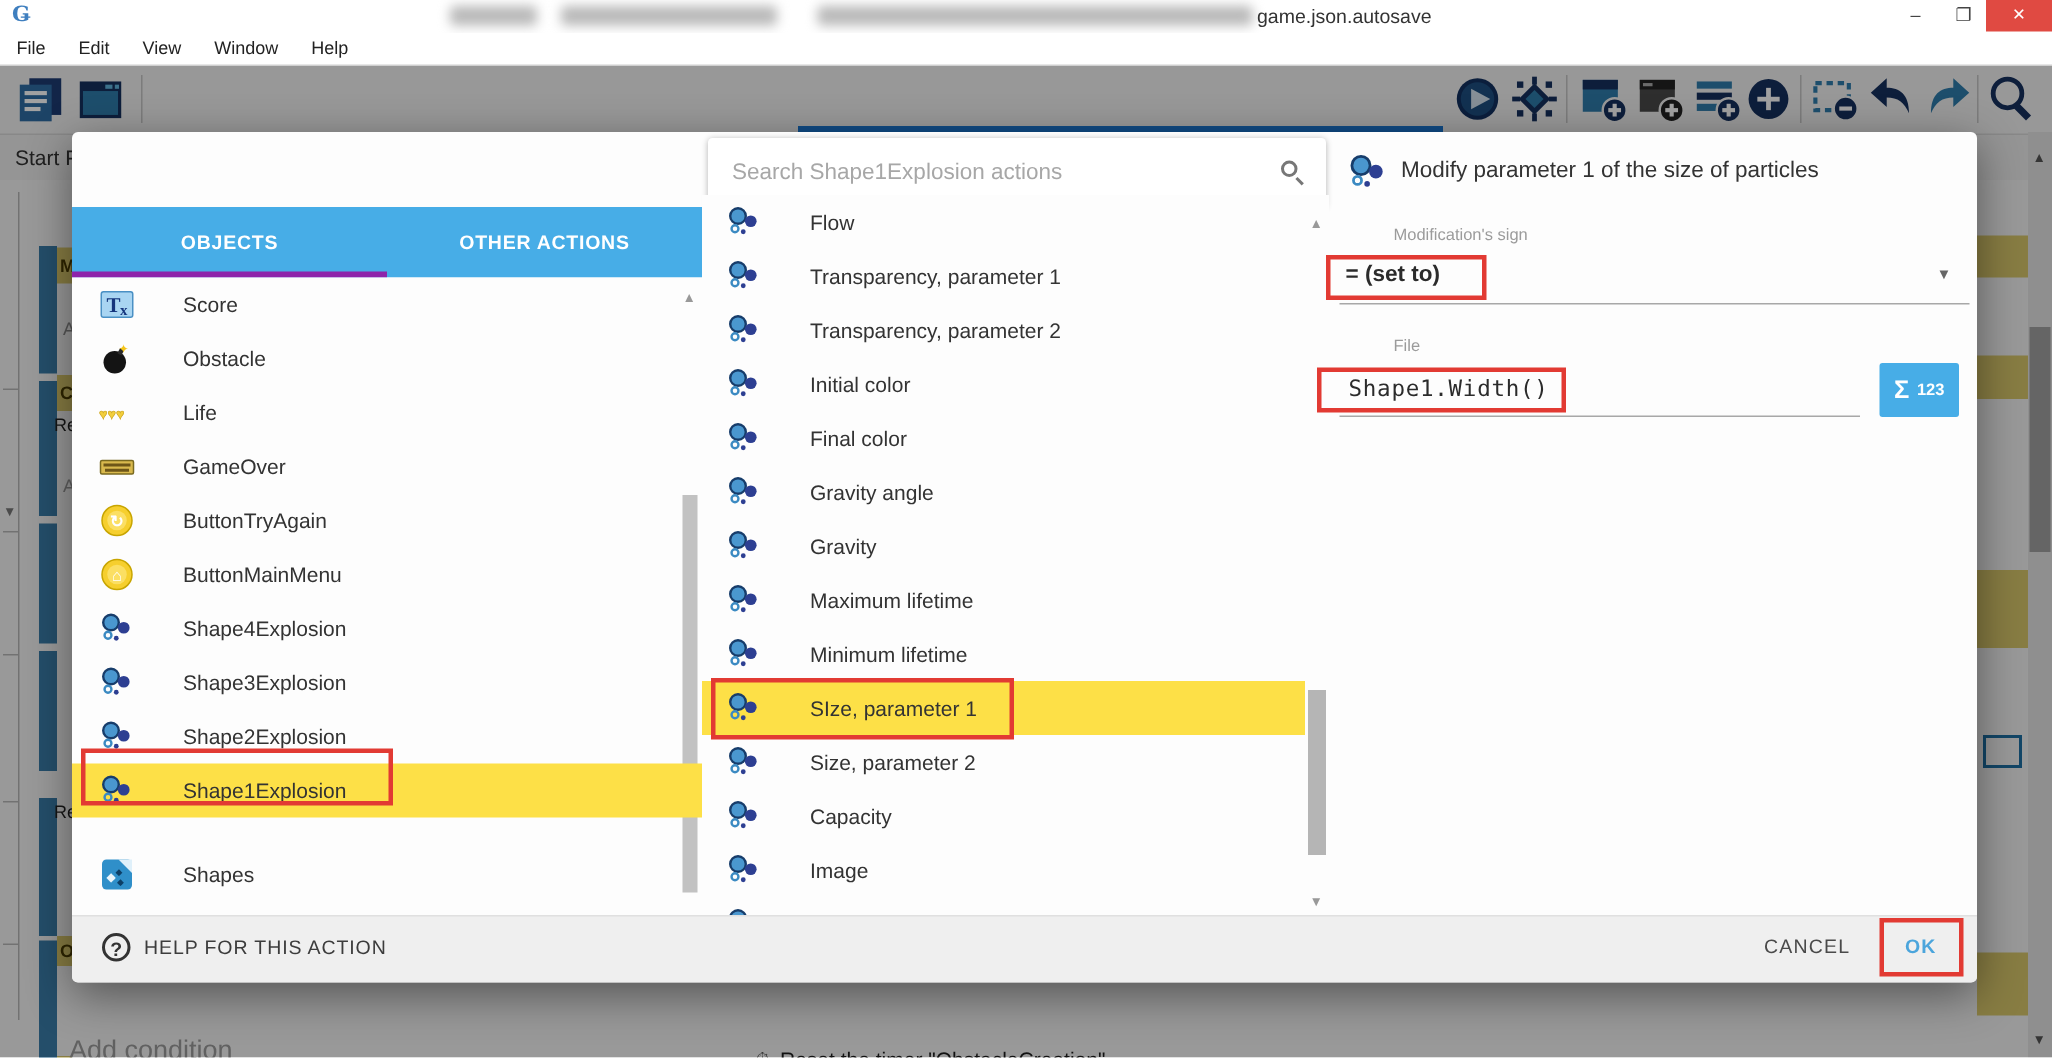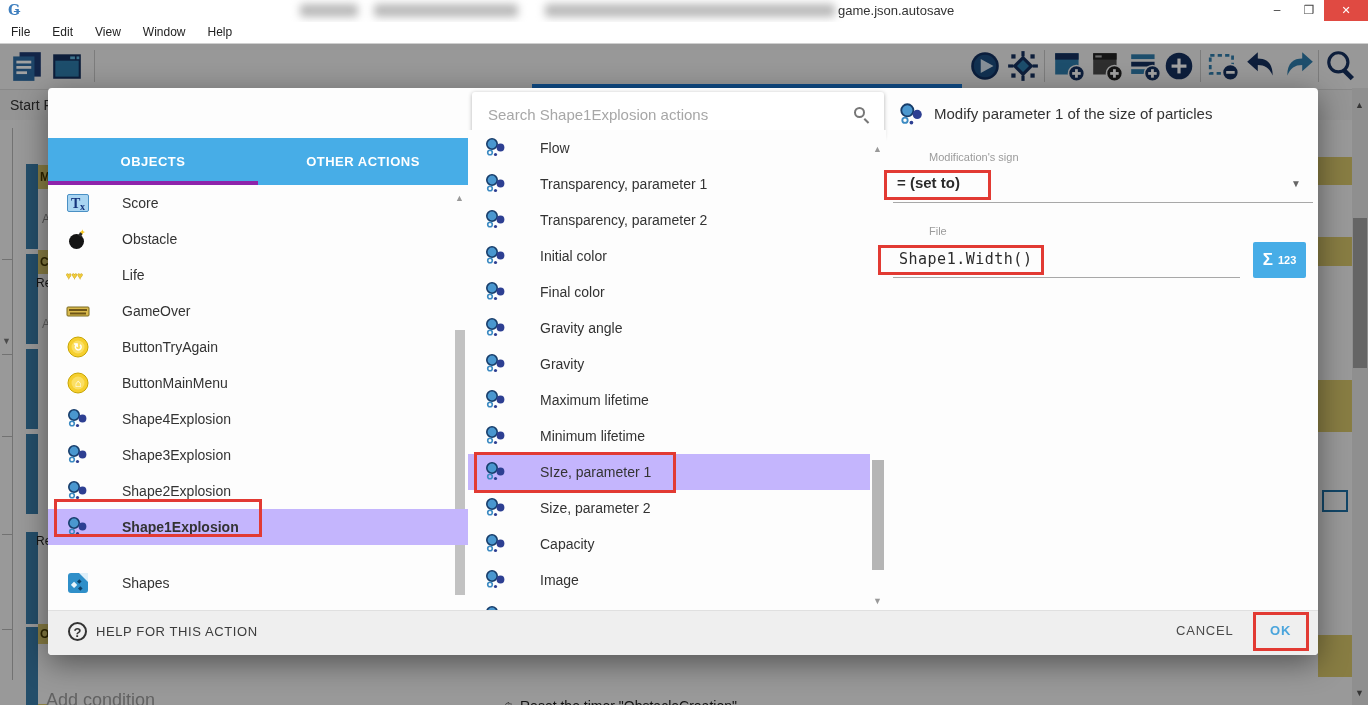--- a/index.html
+++ b/index.html
@@ -59,21 +59,21 @@
   .filter-icon i { position:absolute; left:50%; transform:translateX(-50%); height:2px; background:#888; display:block; }
   .mag { position:absolute; width:11px; height:11px; border:2px solid #777; border-radius:50%; }
   .mag::after { content:""; position:absolute; left:9px; top:9px; width:6px; height:2px; background:#777;
                 transform:rotate(45deg); transform-origin:0 0; }
   #tabbar { position:absolute; left:0; top:50px; width:420px; height:47px; background:#47ade7; }
   .tab { position:absolute; top:0; width:210px; height:47px; line-height:47px; text-align:center;
          color:#fff; font-size:13px; font-weight:bold; letter-spacing:0.5px; }
   #tab-indicator { position:absolute; left:0; top:43px; width:210px; height:4px; background:#8e24aa; }
   #objects-list { position:absolute; left:0; top:97px; width:420px; height:428px; background:#fdfdfd; overflow:hidden; }
   .list-row { position:absolute; left:0; width:404px; height:36px; display:flex; align-items:center; }
-  .list-row.selected { background:#c4b5fd; }
+  .list-row.selected { background:#fde047; }
   .row-icon { width:24px; height:24px; margin-left:18px; flex:0 0 24px; }
   .row-label { margin-left:32px; font-size:14px; color:#333; white-space:nowrap; }
   
   #actions-card { position:absolute; left:424px; top:4px; width:412px; height:46px; background:#ffffff;
                   border-radius:3px; box-shadow:0 1px 4px rgba(0,0,0,0.3); }
   #actions-search-label { position:absolute; left:16px; top:14px; font-size:15px; color:#a7a7a7; }
   #actions-list { position:absolute; left:420px; top:42px; width:418px; height:480px; background:#fdfdfd; overflow:hidden; }
   #actions-list .list-row { width:402px; }
   #actions-list .row-icon { margin-left:16px; }
   
@@ -336,21 +336,21 @@
         </div>
         <div class="list-row" style="top: 288px; width: 405px;">
           <span class="row-icon"><svg viewBox="0 0 24 24" width="100%" height="100%">
               <circle cx="8" cy="8" r="5.2" fill="#4a97cf" stroke="#173d6b" stroke-width="1.6"></circle>
               <circle cx="16.5" cy="11.5" r="3.9" fill="#2d3f92"></circle>
               <circle cx="6" cy="16.5" r="2.3" fill="none" stroke="#3b8ac2" stroke-width="1.6"></circle>
               <circle cx="11.5" cy="18.5" r="1.6" fill="#2d3f92"></circle>
             </svg></span>
           <span class="row-label">Shape2Explosion</span>
         </div>
-        <div class="list-row selected" style="top: 324px; width: 445px; font-weight: bold;">
+        <div class="list-row selected" style="top: 324px; width: 445px;">
           <span class="row-icon"><svg viewBox="0 0 24 24" width="100%" height="100%">
               <circle cx="8" cy="8" r="5.2" fill="#4a97cf" stroke="#173d6b" stroke-width="1.6"></circle>
               <circle cx="16.5" cy="11.5" r="3.9" fill="#2d3f92"></circle>
               <circle cx="6" cy="16.5" r="2.3" fill="none" stroke="#3b8ac2" stroke-width="1.6"></circle>
               <circle cx="11.5" cy="18.5" r="1.6" fill="#2d3f92"></circle>
             </svg></span>
           <span class="row-label">Shape1Explosion</span>
         </div>
         <div class="list-row" style="top: 380px; width: 405px;">
           <span class="row-icon"><svg viewBox="0 0 24 24" width="100%" height="100%">

